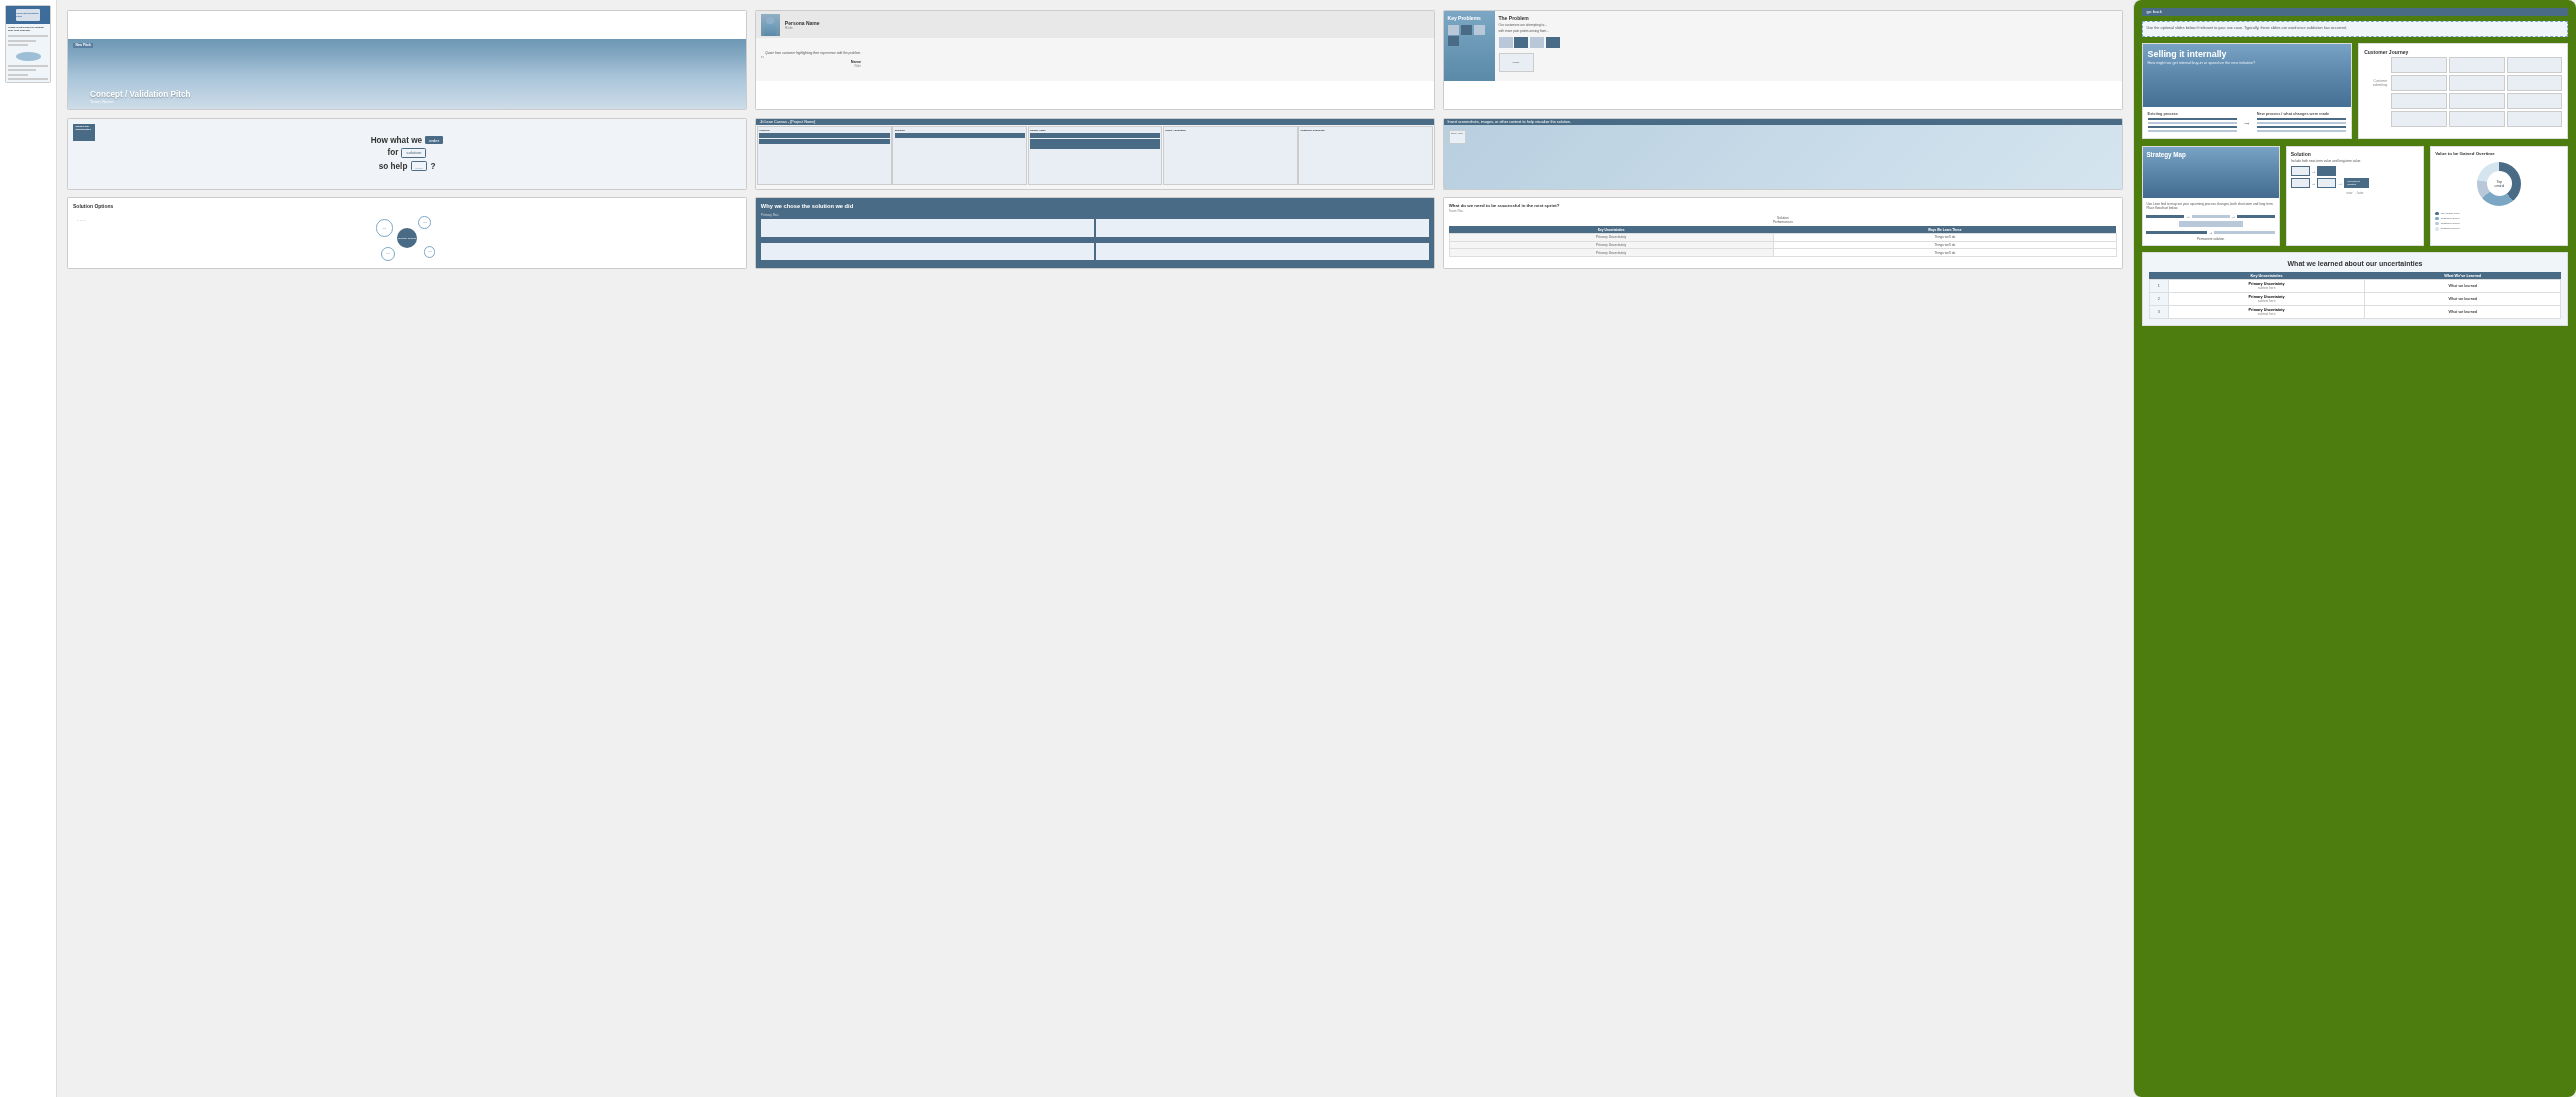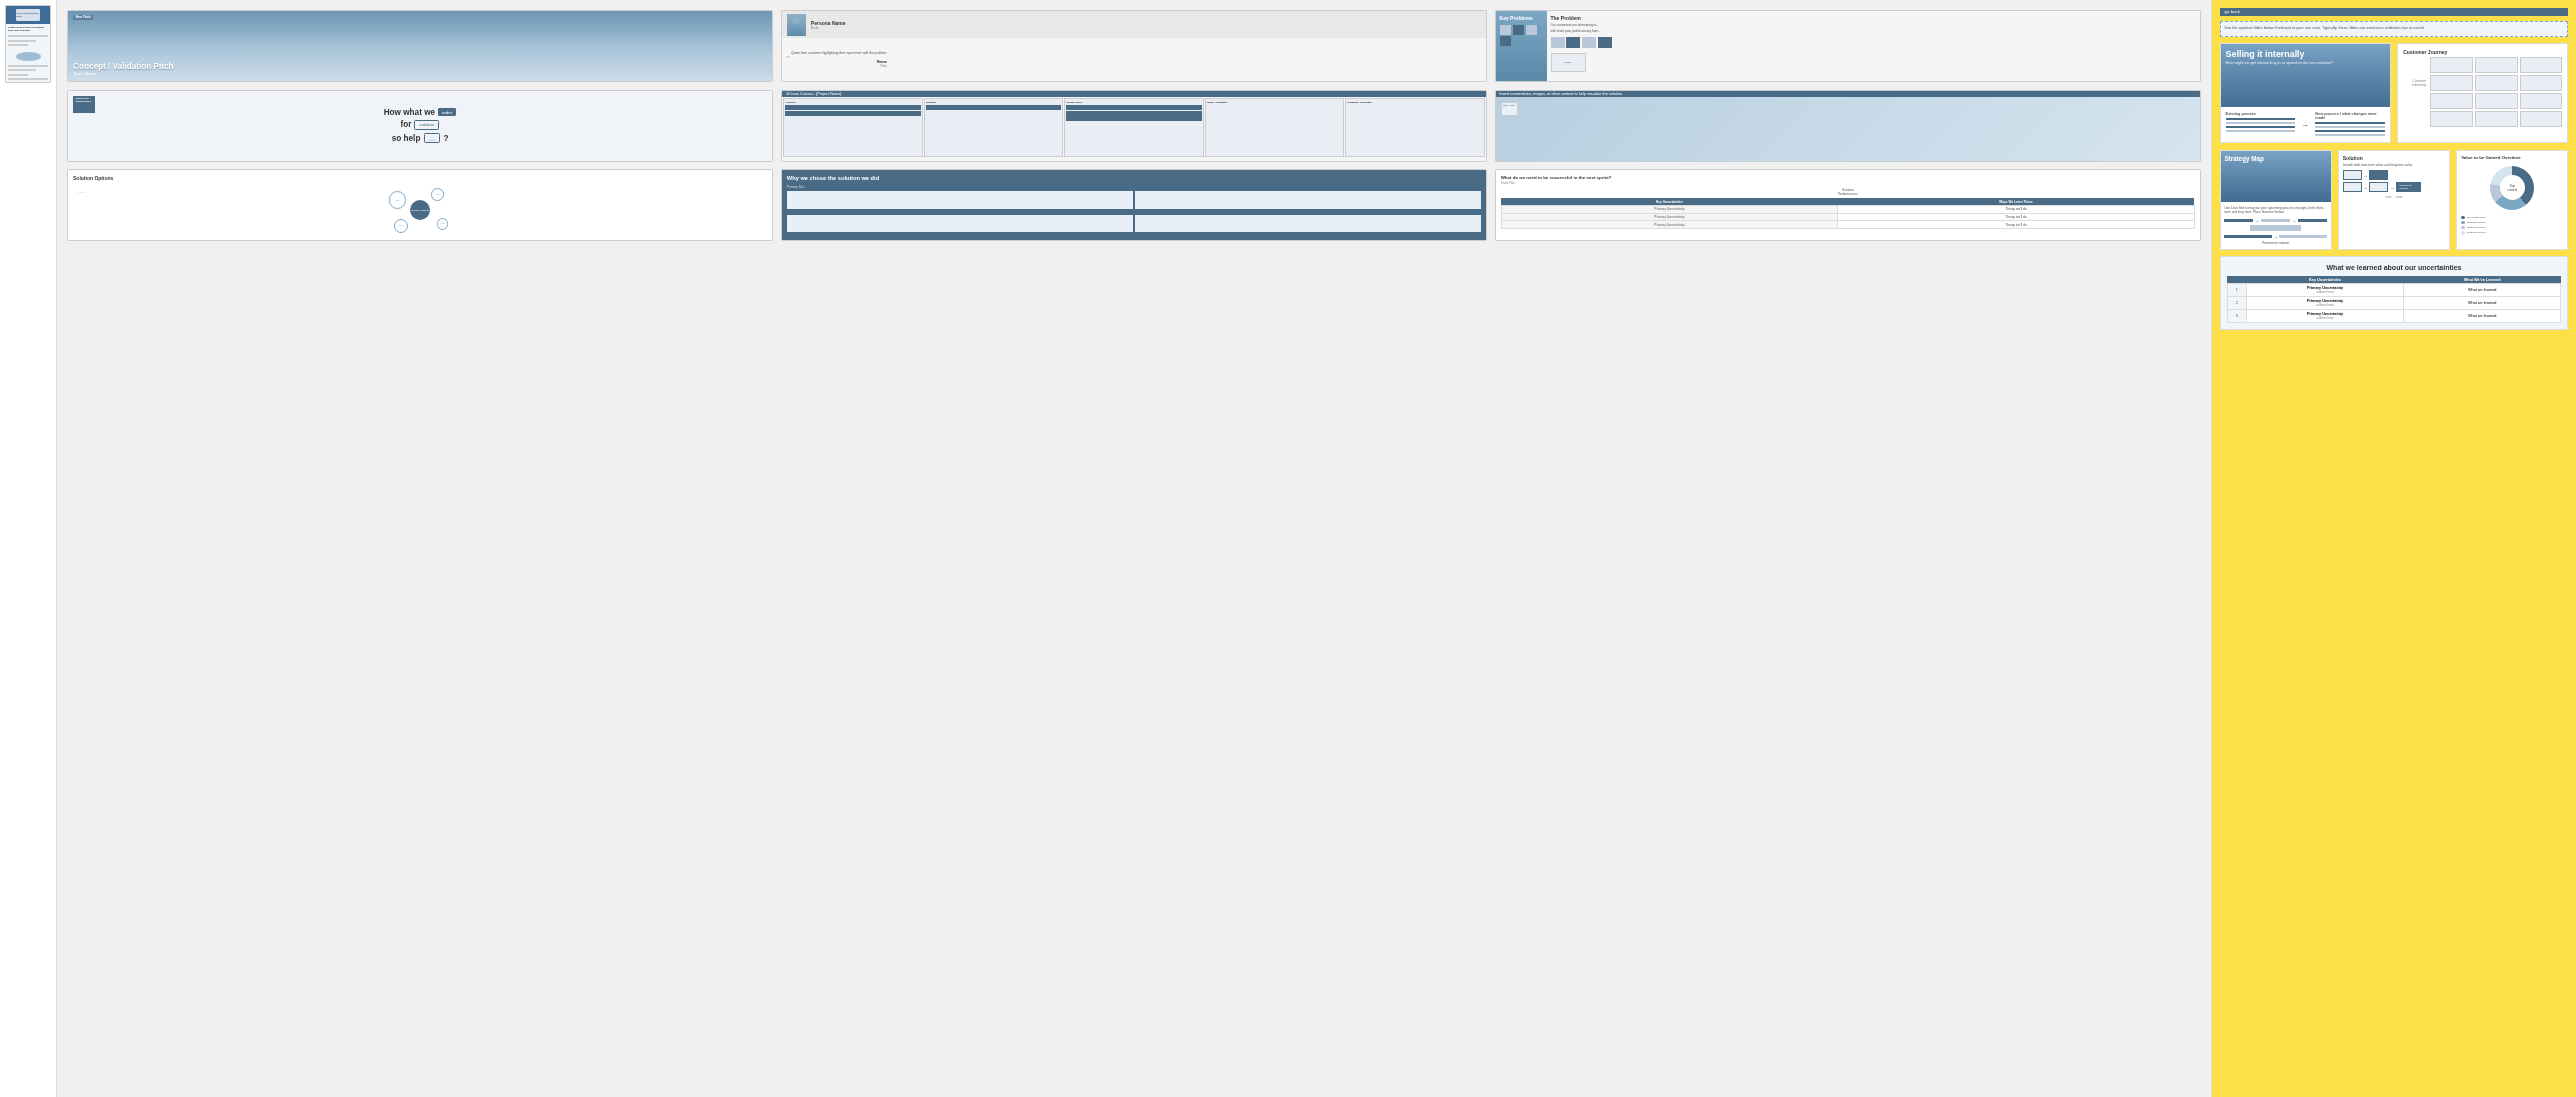--- a/index.html
+++ b/index.html
@@ -62,22 +62,23 @@
       position: relative;
     }
 
     
     .slide-1 {
       background: linear-gradient(180deg, #7ba7c4 0%, #b8cfe0 50%, #d0dde8 100%);
       height: 70px;
       display: flex;
       flex-direction: column;
       justify-content: flex-end;
-      padding: 5px 5px;
+      padding: 5px 22px;
       position: relative;
+      margin-top: 28px;
     }
     .slide-1::before {
       content: '';
       position: absolute;
       top: 0; left: 0; right: 0; bottom: 0;
       background: linear-gradient(180deg, rgba(100,140,170,0.6) 0%, rgba(150,185,210,0.4) 60%, rgba(200,220,235,0.2) 100%);
     }
 
     
     .slide-2 {
@@ -348,26 +349,27 @@
     }
     .sprint-table td {
       border: 0.6px solid #ddd;
       padding: 1.3px 2.5px;
       text-align: center;
       color: #555;
     }
 
     
     .right-panel {
-      width: 365px;
-      background: #fde047;
+      width: 443px;
+      background: #4d7c0f;
       border-left: 0.6px solid #ddd;
       padding: 7.6px;
       flex-shrink: 0;
       overflow-y: auto;
+      border-radius: 8px;
     }
 
     .panel-header {
       background: #4a6b85;
       color: white;
       font-size: 4.4px;
       padding: 1.9px 5px;
       margin-bottom: 5px;
     }
 

